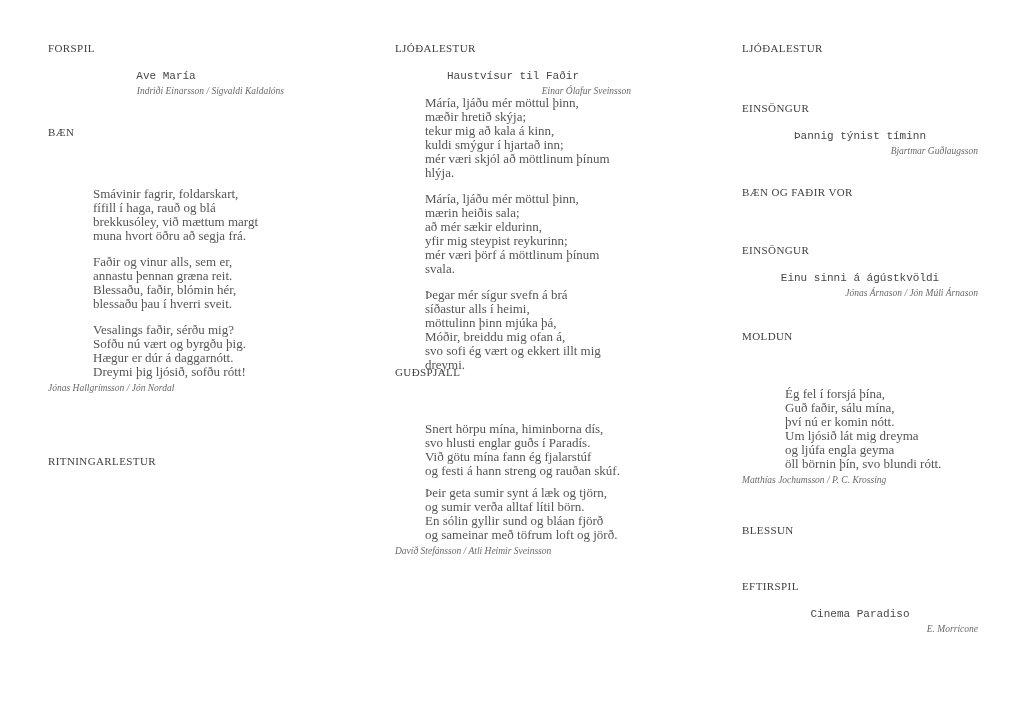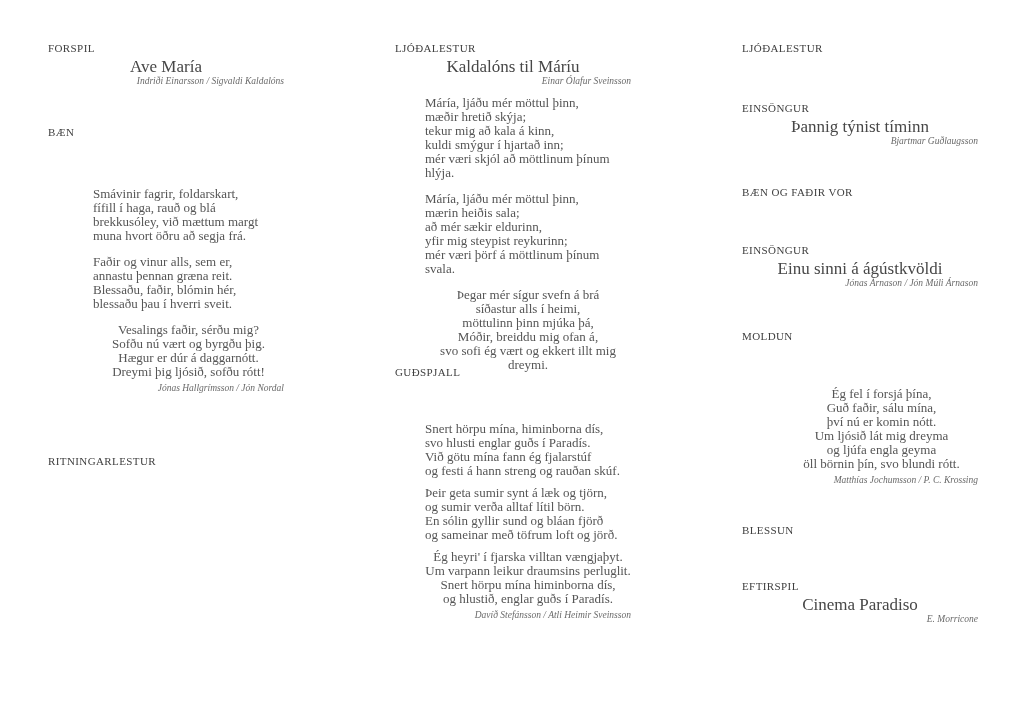--- a/index.html
+++ b/index.html
@@ -19,25 +19,26 @@
   .sec { position: absolute; width: 100%; }
 
   .h1 {
     font-size: 11px;
     line-height: 20px;
     text-align: left;
     color: #404040;
     letter-spacing: 0.4px;
   }
   .sub {
-    font-size: 17px;
+    font-size: 11px;
     line-height: 15px;
-    margin-top: 1px;
+    margin-top: 11px;
     text-align: center;
     color: #474747;
+    font-family: Liberation Mono, monospace;
   }
   .byline {
     font-size: 9.5px;
     line-height: 12px;
     margin-top: 1px;
     font-style: italic;
     text-align: right;
     color: #6a6a6a;
   }
   .poem {
@@ -45,27 +46,27 @@
     line-height: 14px;
     color: #555555;
     text-align: left;
     font-family: Liberation Serif, serif;
   }
   .pl-left  { padding-left: 45px; }
   .pl-mid   { padding-left: 30px; }
   .pl-right { padding-left: 43px; }
   .stanza      { margin-bottom: 12px; }
   .stanza-sm   { margin-bottom: 8px; }
-  .stanza:last-child, .stanza-sm:last-child { margin-bottom: 0; text-align: center; }
+  .stanza:last-child, .stanza-sm:last-child { margin-bottom: 0; }
   .poem-credit {
     font-size: 9.5px;
     line-height: 12px;
     margin-top: 3px;
     font-style: italic;
-    text-align: right;
+    text-align: left;
     color: #6a6a6a;
   }
 </style>
 </head>
 <body>
 
 <div class="page">
 
   <div class="col col-left">
 
@@ -106,21 +107,21 @@
     <div class="sec" style="top:451px">
       <div class="h1">RITNINGARLESTUR</div>
     </div>
 
   </div>
 
   <div class="col col-mid">
 
     <div class="sec" style="top:38px">
       <div class="h1">LJÓÐALESTUR</div>
-      <div class="sub">Kaldalóns til Máríu</div>
+      <div class="sub">Haustvísur til Faðir</div>
       <div class="byline">Einar Ólafur Sveinsson</div>
     </div>
 
     <div class="sec" style="top:96px">
       <div class="poem pl-mid">
         <div class="stanza">
           <div>Máría, ljáðu mér möttul þinn,</div>
           <div>mæðir hretið skýja;</div>
           <div>tekur mig að kala á kinn,</div>
           <div>kuldi smýgur í hjartað inn;</div>
@@ -154,26 +155,20 @@
           <div>svo hlusti englar guðs í Paradís.</div>
           <div>Við götu mína fann ég fjalarstúf</div>
           <div>og festi á hann streng og rauðan skúf.</div>
         </div>
         <div class="stanza-sm">
           <div>Þeir geta sumir synt á læk og tjörn,</div>
           <div>og sumir verða alltaf lítil börn.</div>
           <div>En sólin gyllir sund og bláan fjörð</div>
           <div>og sameinar með töfrum loft og jörð.</div>
         </div>
-        <div class="stanza-sm">
-          <div>Ég heyri' í fjarska villtan vængjaþyt.</div>
-          <div>Um varpann leikur draumsins perluglit.</div>
-          <div>Snert hörpu mína himinborna dís,</div>
-          <div>og hlustið, englar guðs í Paradís.</div>
-        </div>
       </div>
       <div class="poem-credit">Davíð Stefánsson / Atli Heimir Sveinsson</div>
     </div>
 
   </div>
 
   <div class="col col-right">
 
     <div class="sec" style="top:38px">
       <div class="h1">LJÓÐALESTUR</div>

